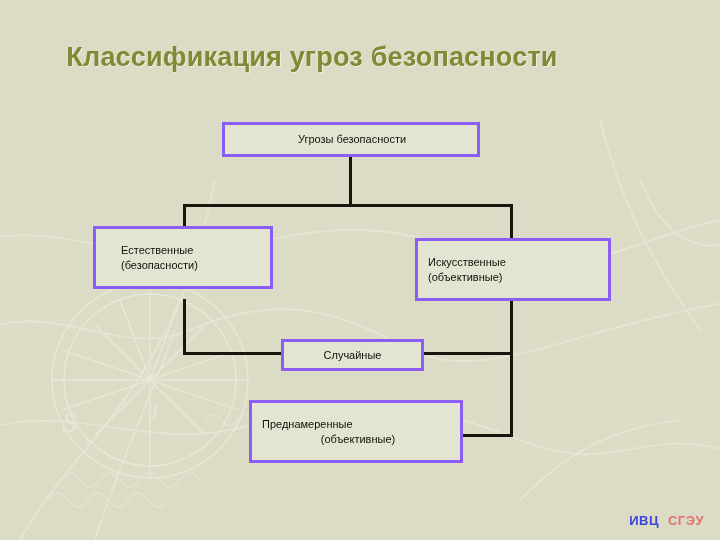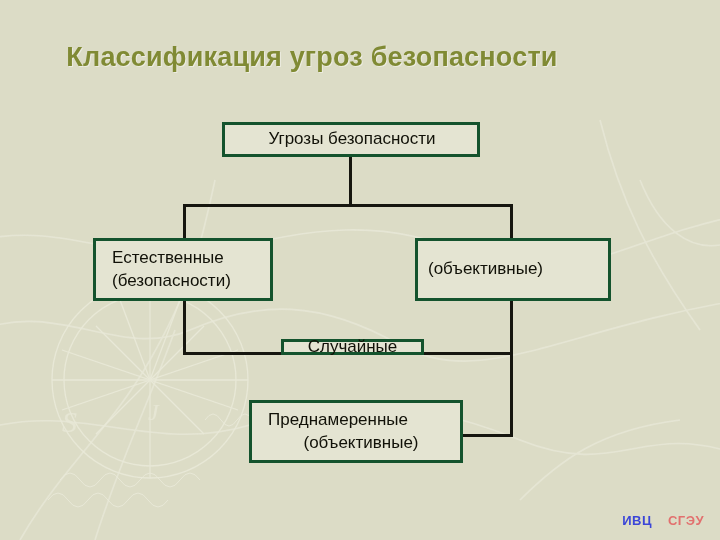--- a/index.html
+++ b/index.html
@@ -41,71 +41,71 @@
     white-space: nowrap;
   }
 
   .connector {
     position: absolute;
     background: #16160f;
   }
 
   .node {
     position: absolute;
-    border: 3px solid #14532d;
+    border: 3px solid #8b5cf6;
     background: #e4e4d2;
     box-sizing: border-box;
     color: #111108;
-    font-size: 17px;
+    font-size: 11px;
     line-height: 1.32;
     display: flex;
     flex-direction: column;
     justify-content: center;
     z-index: 3;
   }
   .node .line { display: block; white-space: nowrap; }
 
   #node-root {
     left: 222px; top: 122px; width: 258px; height: 35px;
     align-items: center;
     padding-left: 2px;
   }
   #node-natural {
-    left: 93px; top: 238px; width: 180px; height: 63px;
-    padding-left: 16px;
+    left: 93px; top: 226px; width: 180px; height: 63px;
+    padding-left: 25px;
     align-items: flex-start;
   }
   #node-artificial {
     left: 415px; top: 238px; width: 196px; height: 63px;
     padding-left: 10px;
     align-items: flex-start;
   }
   #node-random {
-    left: 281px; top: 339px; width: 143px; height: 16px;
+    left: 281px; top: 339px; width: 143px; height: 32px;
     align-items: center;
   }
   #node-deliberate {
     left: 249px; top: 400px; width: 214px; height: 63px;
     align-items: flex-start;
-    padding-left: 10px;
+    padding-left: 4px;
   }
   #node-deliberate .line-1 { text-align: left; width: 100%; padding-left: 6px; box-sizing: border-box;}
   #node-deliberate .line-2 { text-align: center; width: 100%; }
 
   #footer-logo {
     position: absolute;
     right: 16px;
     bottom: 12px;
     font-size: 13px;
     font-weight: bold;
     letter-spacing: 0.5px;
     white-space: nowrap;
   }
   #footer-ivc { color: #3b46d8; }
-  #footer-sgeu { color: #e2706e; margin-left: 16px; }
+  #footer-sgeu { color: #e2706e; margin-left: 9px; }
 </style>
 </head>
 <body>
 
 <div id="slide">
 
   <div id="texture">
     <svg viewBox="0 0 720 540" xmlns="http://www.w3.org/2000/svg">
       <g stroke="#e7e7d6" stroke-width="1.6" fill="none" opacity="0.9">
         <path d="M-20 330 C 60 300, 120 360, 190 330 S 320 300, 400 345 S 560 330, 740 300"></path>
@@ -155,20 +155,21 @@
   <div class="node" id="node-root">
     <span class="line line-1">Угрозы безопасности</span>
   </div>
 
   <div class="node" id="node-natural">
     <span class="line line-1">Естественные</span>
     <span class="line line-2">(безопасности)</span>
   </div>
 
   <div class="node" id="node-artificial">
+    <span class="line line-1">Искусственные</span>
     <span class="line line-2">(объективные)</span>
   </div>
 
   <div class="node" id="node-random">
     <span class="line line-1">Случайные</span>
   </div>
 
   <div class="node" id="node-deliberate">
     <span class="line line-1">Преднамеренные</span>
     <span class="line line-2">(объективные)</span>

